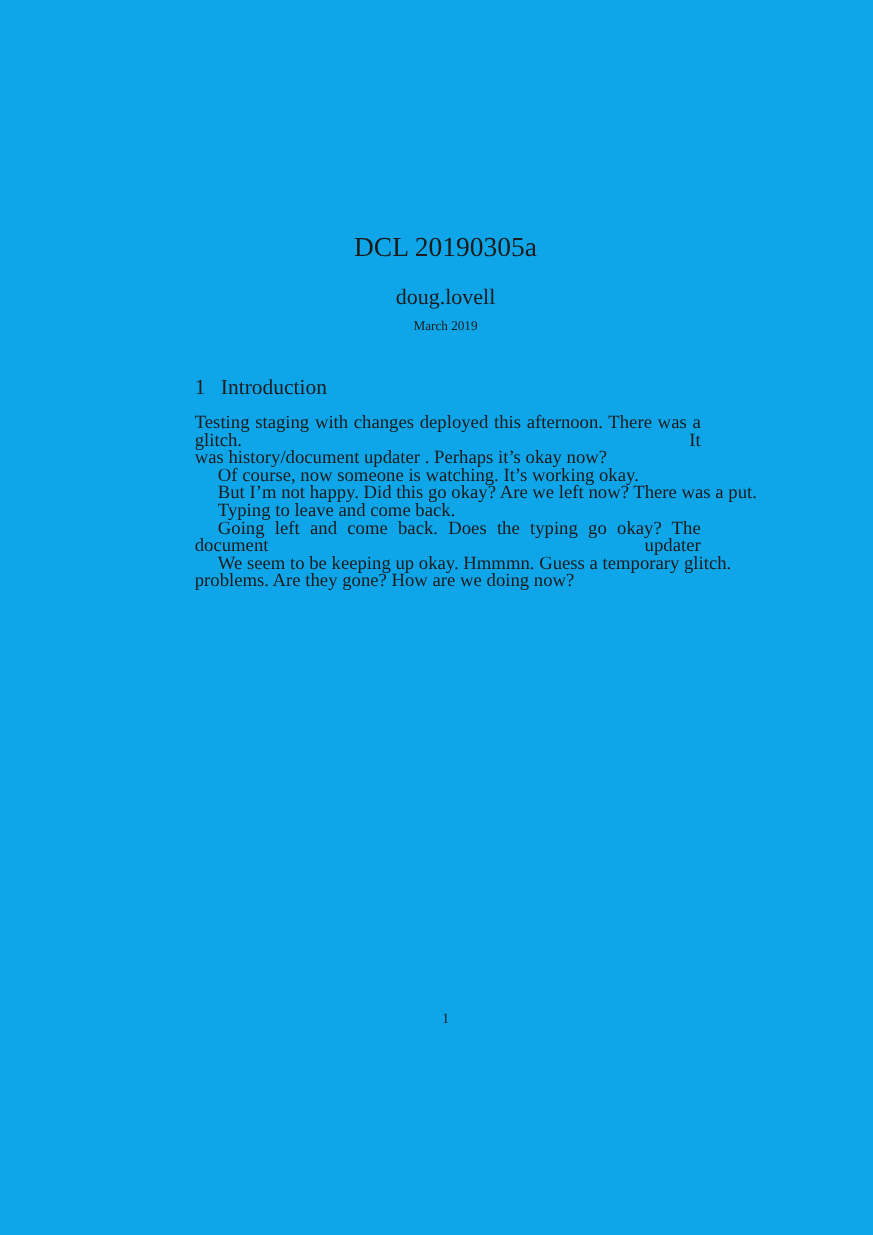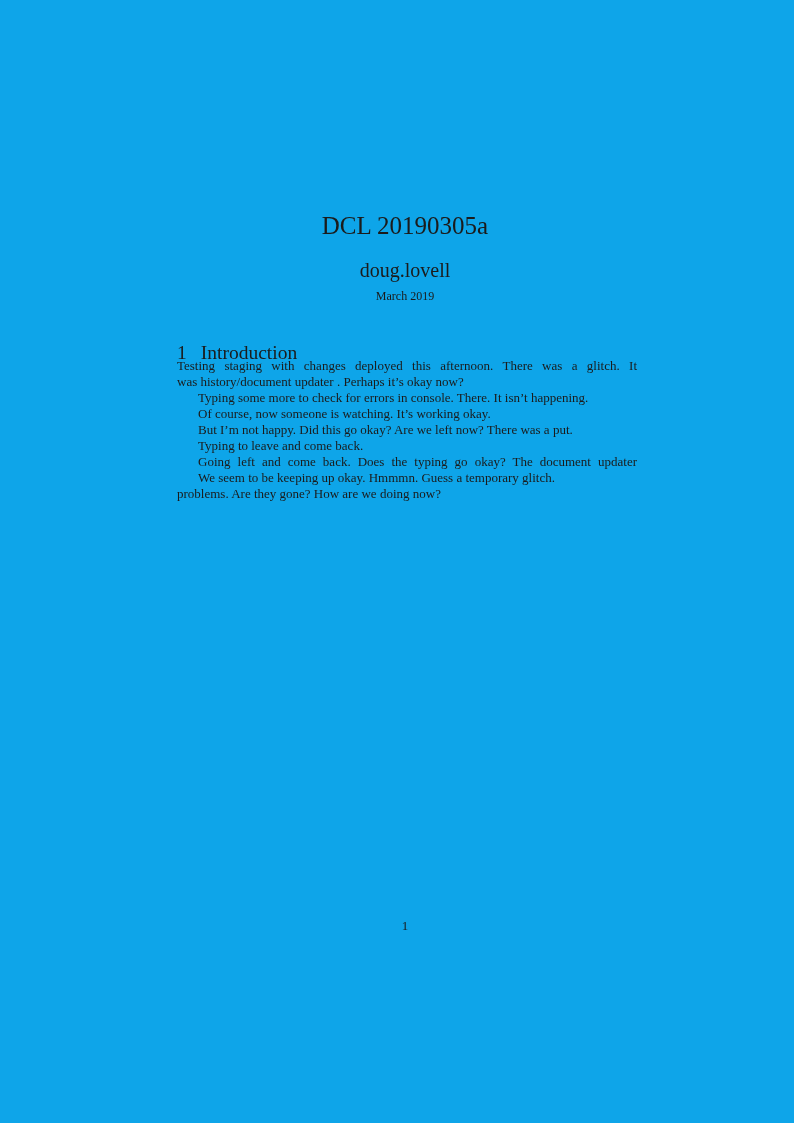--- a/index.html
+++ b/index.html
@@ -53,24 +53,24 @@
     font-size: 19.5px;
     font-weight: 400;
     line-height: 1.1;
     margin: 0;
   }
   .section-heading .sec-num {
     margin-right: 14px;
   }
   .body-text {
     position: absolute;
-    top: 358px;
+    top: 376px;
     left: 177px;
     width: 460px;
-    font-size: 13px;
+    font-size: 17px;
     line-height: 16px;
   }
   .body-text .line {
     white-space: nowrap;
   }
   .body-text .line.justify {
     white-space: normal;
     text-align: justify;
     text-align-last: justify;
   }
@@ -97,21 +97,20 @@
 
   <div class="doc-date">March 2019</div>
 
   <h2 class="section-heading">
     <span class="sec-num">1</span><span>Introduction</span>
   </h2>
 
   <div class="body-text">
       <div class="line justify">Testing staging with changes deployed this afternoon. There was a glitch. It</div>
       <div class="line">was history/document updater . Perhaps it’s okay now?</div>
-      <div class="line indent">Typing some more to check for errors in console. There. It isn’t happening.</div>
       <div class="line indent">Of course, now someone is watching. It’s working okay.</div>
       <div class="line indent">But I’m not happy. Did this go okay? Are we left now? There was a put.</div>
       <div class="line indent">Typing to leave and come back.</div>
       <div class="line justify indent">Going left and come back. Does the typing go okay? The document updater</div>
       <div class="line indent">We seem to be keeping up okay. Hmmmn. Guess a temporary glitch.</div>
       <div class="line">problems. Are they gone? How are we doing now?</div>
     </div>
 
   <div class="page-number">1</div>
 </div>

